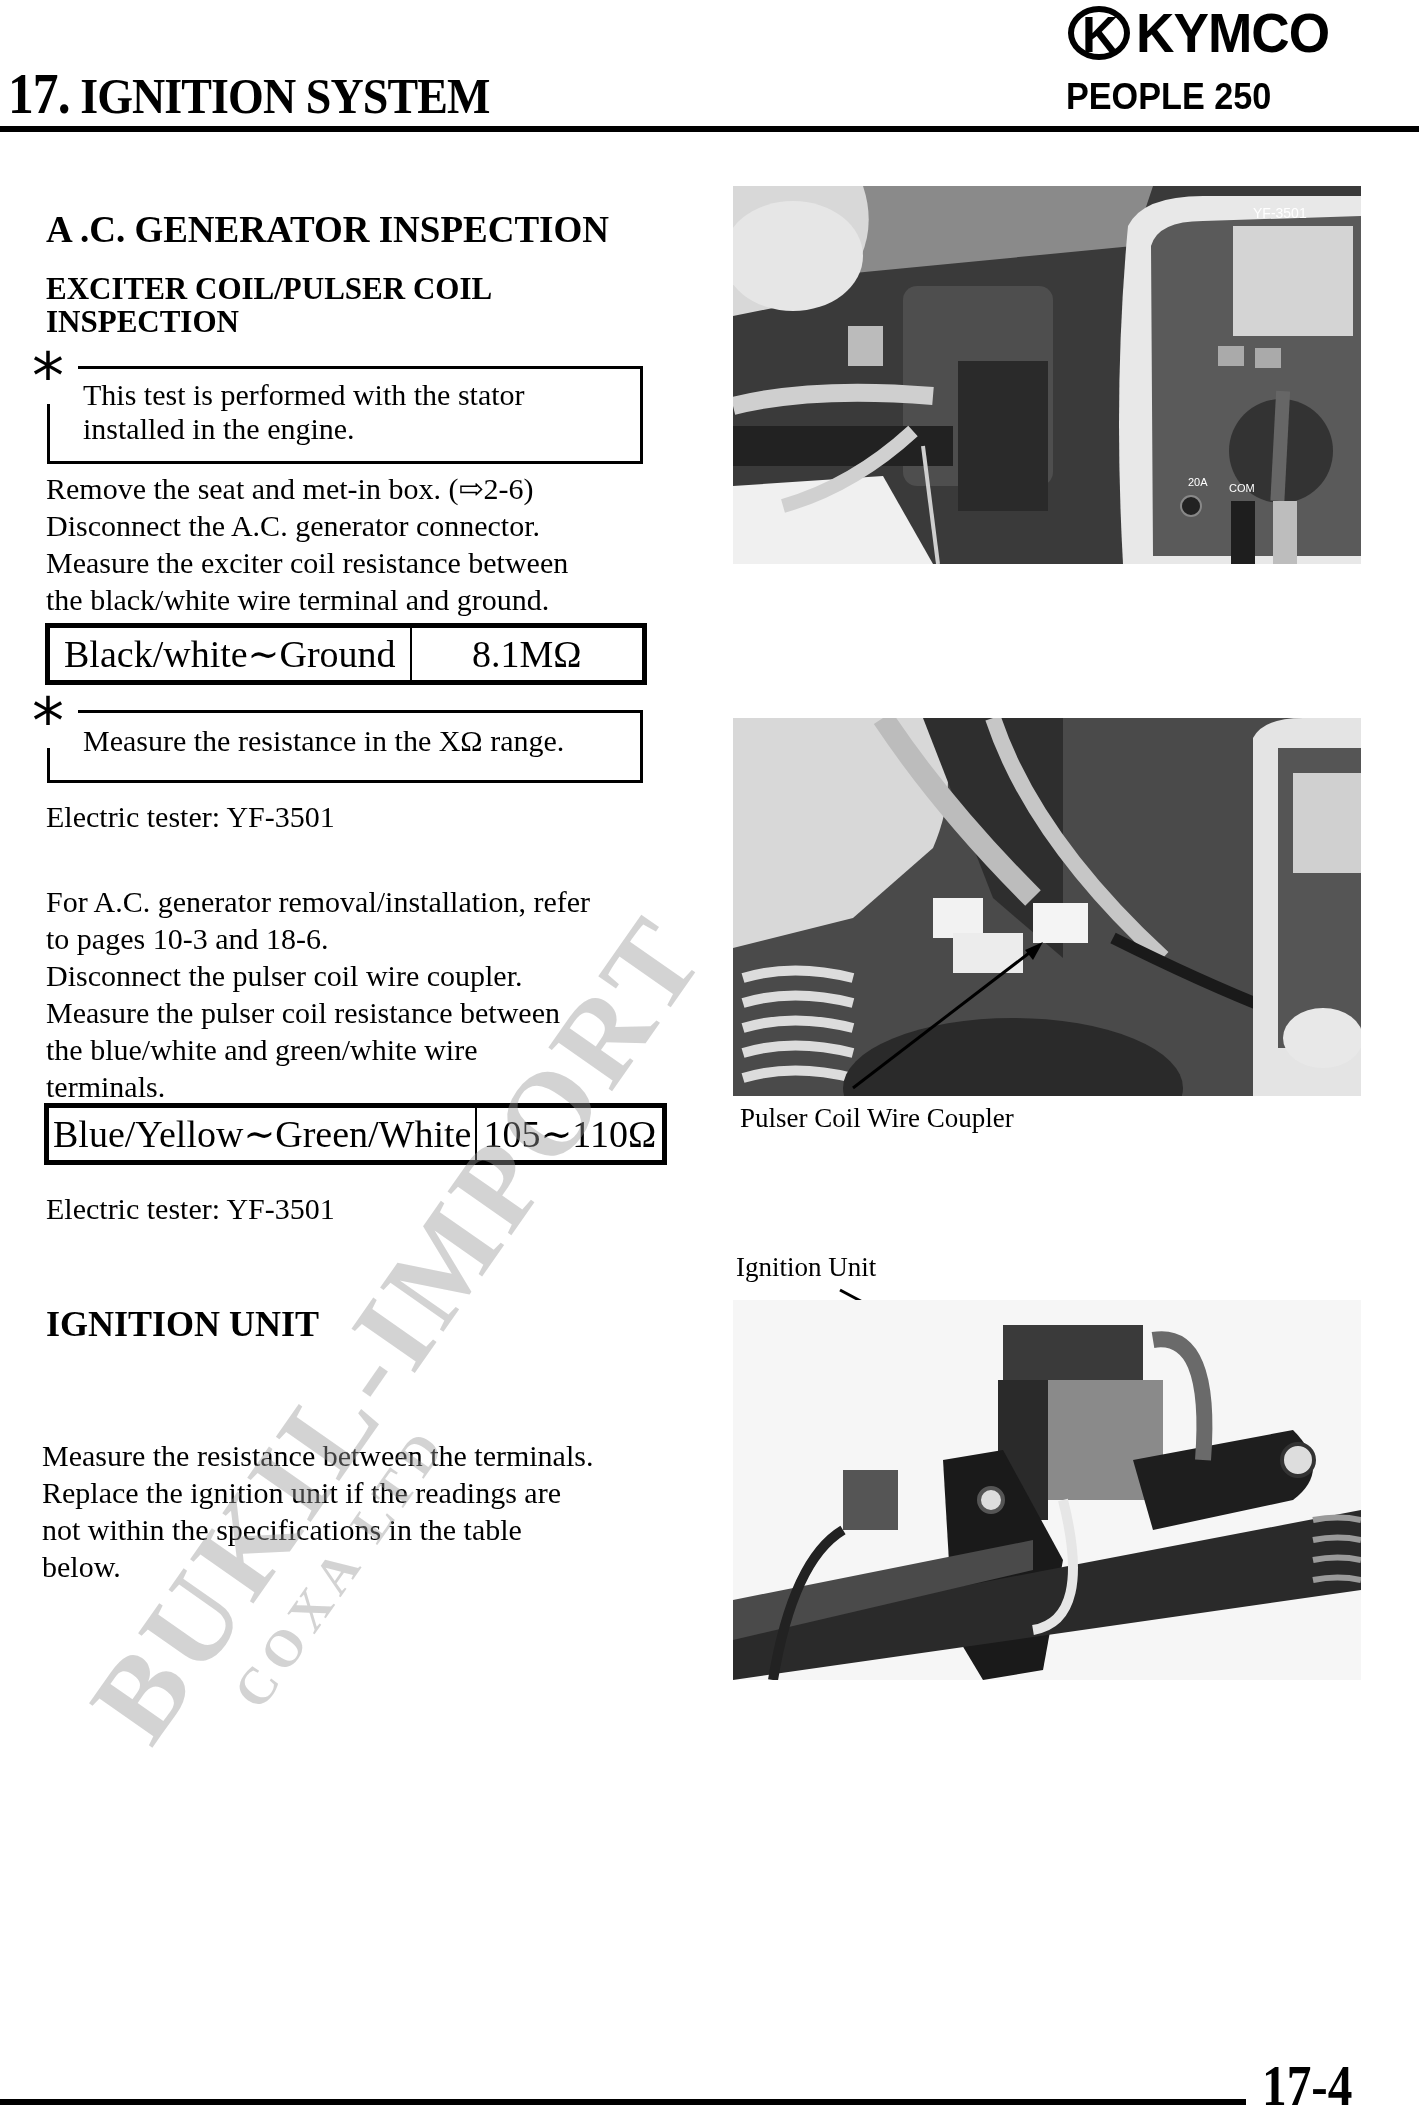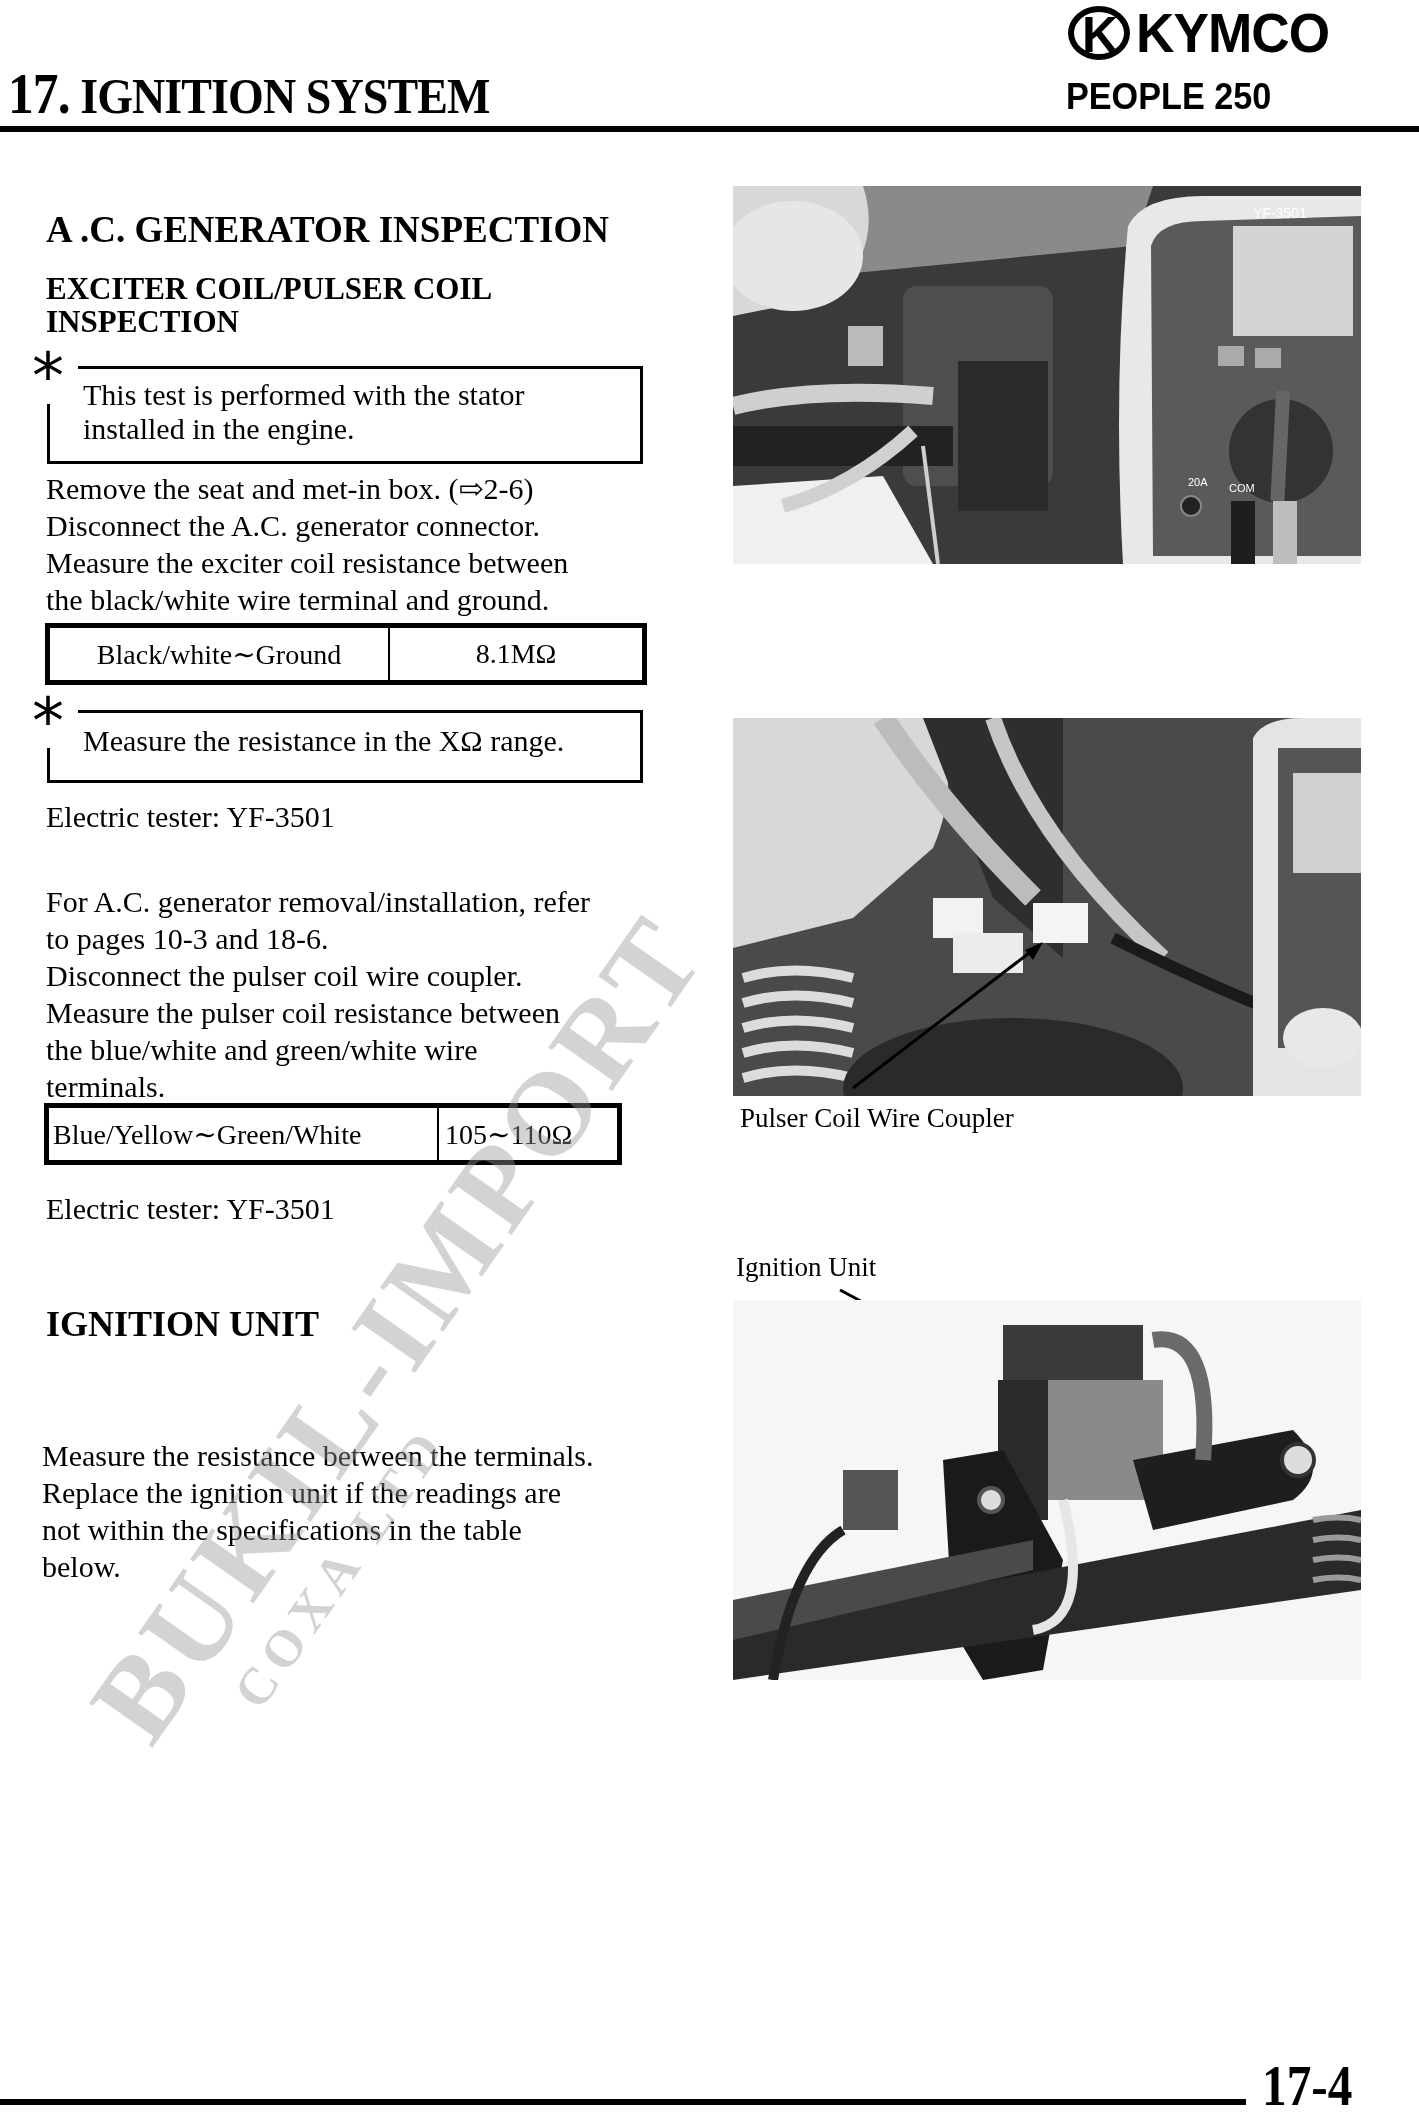--- a/index.html
+++ b/index.html
@@ -26,21 +26,21 @@
   .para { font-size: 30px; line-height: 33.5px; }
 
   
   .note { border: 3px solid #000; border-left: none; box-sizing: border-box; }
   .note-left { position: absolute; width: 3px; background: #000; }
   .note-star { font-size: 64px; line-height: 64px; font-family: "DejaVu Sans", sans-serif; font-weight: normal; }
   .note-text { font-size: 30px; line-height: 34px; }
 
   
   table.spec { border-collapse: collapse; border: 5px solid #000; }
-  table.spec td { border: 2px solid #000; font-size: 28px; height: 52px; padding: 0 14px; white-space: nowrap; }
+  table.spec td { border: 2px solid #000; font-size: 38px; height: 52px; padding: 0 14px; white-space: nowrap; }
 
   
   .photo { background: #d946ef; overflow: hidden; }
   .caption { font-size: 27px; white-space: nowrap; }
 
   
   .footer-rule { left: 0; top: 2099px; width: 1246px; height: 6px; background: #000; }
   .page-num { left: 1262px; top: 2052px; font-weight: bold; font-size: 58px; transform: scaleX(0.85); transform-origin: left; white-space: nowrap; }
 
   

